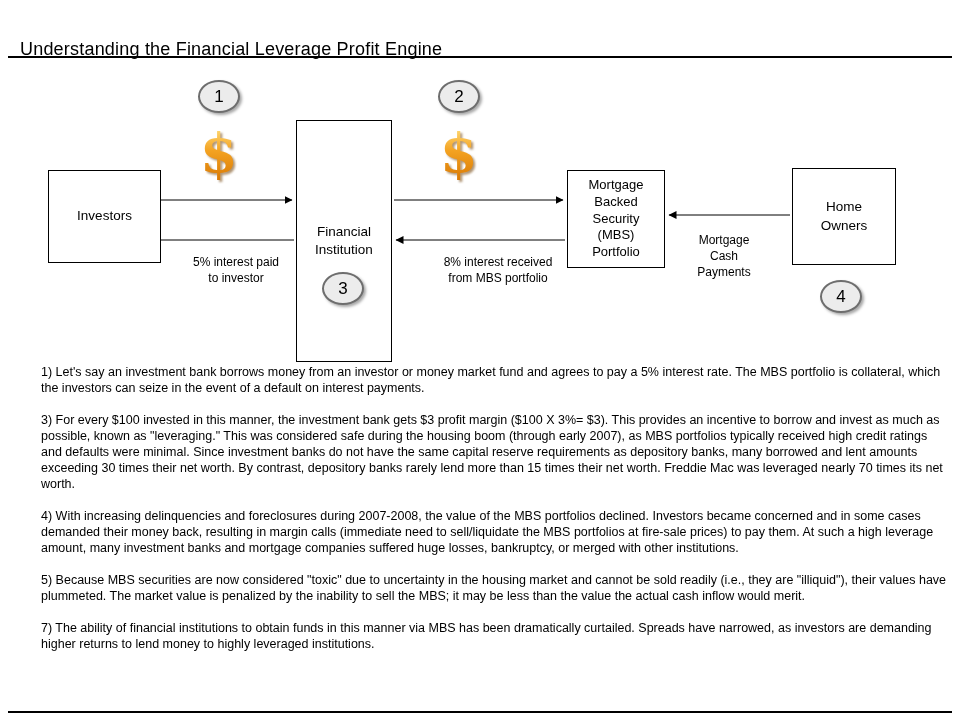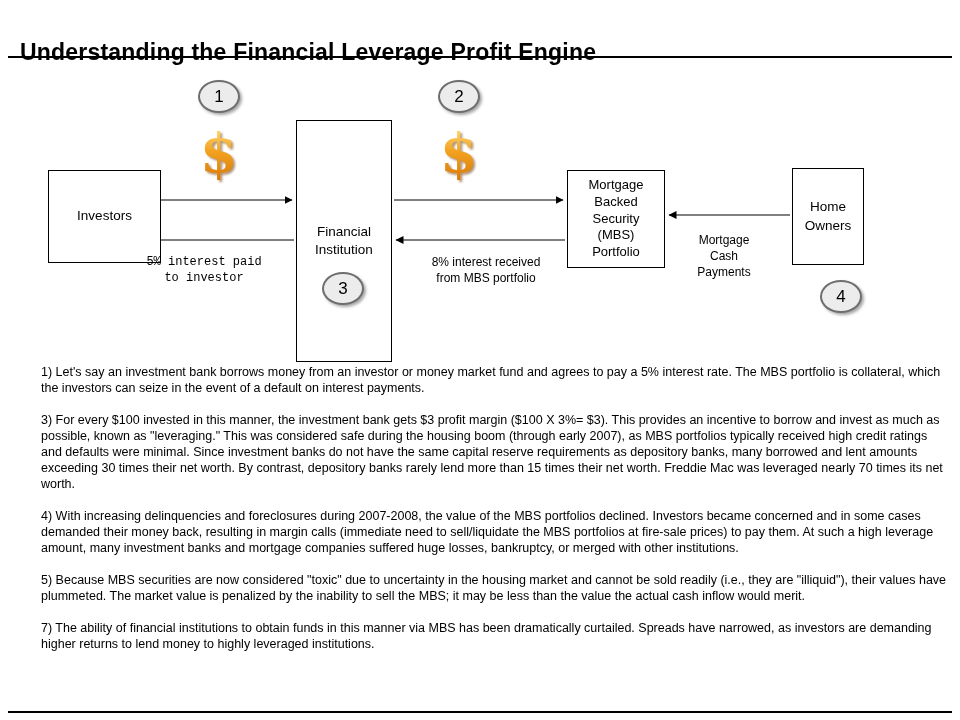--- a/index.html
+++ b/index.html
@@ -9,21 +9,21 @@
     background: #ffffff;
     font-family: "Liberation Sans", sans-serif;
     color: #000;
     position: relative;
     overflow: hidden;
   }
   .slide { position: relative; width: 960px; height: 720px; }
 
   .title {
     position: absolute; left: 20px; top: 11px;
-    font-size: 23px; font-weight: bold;
+    font-size: 18px; font-weight: normal;
     letter-spacing: 0.2px;
     margin-top: 28px;
   }
   .rule {
     position: absolute; left: 8px; width: 944px; height: 0;
     border-top: 2px solid #000;
   }
   .rule.top { top: 56px; border-top-width: 1px; box-shadow: 0 1px 0 #000; }
   .rule.bottom { top: 711px; border-top-width: 1px; box-shadow: 0 1px 0 #000; }
 
@@ -33,21 +33,21 @@
     background: #fff;
     display: flex; align-items: center; justify-content: center;
     text-align: center;
     font-size: 13.5px;
     white-space: pre-line;
     line-height: 1.35;
   }
   .box-investors { left: 48px; top: 170px; width: 113px; height: 93px; }
   .box-fi { left: 296px; top: 103px; width: 96px; height: 242px; margin-top: 17px; }
   .box-mbs { left: 567px; top: 170px; width: 98px; height: 98px; font-size: 13px; line-height: 1.3; }
-  .box-home { left: 792px; top: 168px; width: 72px; height: 97px; }
+  .box-home { left: 792px; top: 168px; width: 104px; height: 97px; }
 
   .badge {
     position: absolute;
     width: 42px; height: 33px;
     border: 2px solid #6e6e6e;
     border-radius: 50%;
     background: #ececec;
     box-shadow: 2px 2px 3px rgba(0,0,0,0.35);
     display: flex; align-items: center; justify-content: center;
     font-size: 17px;
@@ -72,22 +72,22 @@
 
   .arrow-layer { position: absolute; left: 0; top: 0; width: 960px; height: 360px; }
 
   .flow-label {
     position: absolute;
     font-size: 12px;
     text-align: center;
     white-space: pre-line;
     line-height: 1.35;
   }
-  .label-paid { left: 134px; top: 254px; width: 140px; font-family: Liberation Mono, monospace; }
-  .label-received { left: 404px; top: 254px; width: 164px; }
+  .label-paid { left: 166px; top: 254px; width: 140px; }
+  .label-received { left: 416px; top: 254px; width: 164px; }
   .label-mortgage { left: 684px; top: 232px; width: 80px; }
 
   .notes {
     position: absolute; left: 27px; top: 364px; width: 906px; margin-left: 14px;
   }
   .notes p {
     margin: 0 0 16px 0;
     font-size: 12.5px;
     line-height: 16px;
   }

